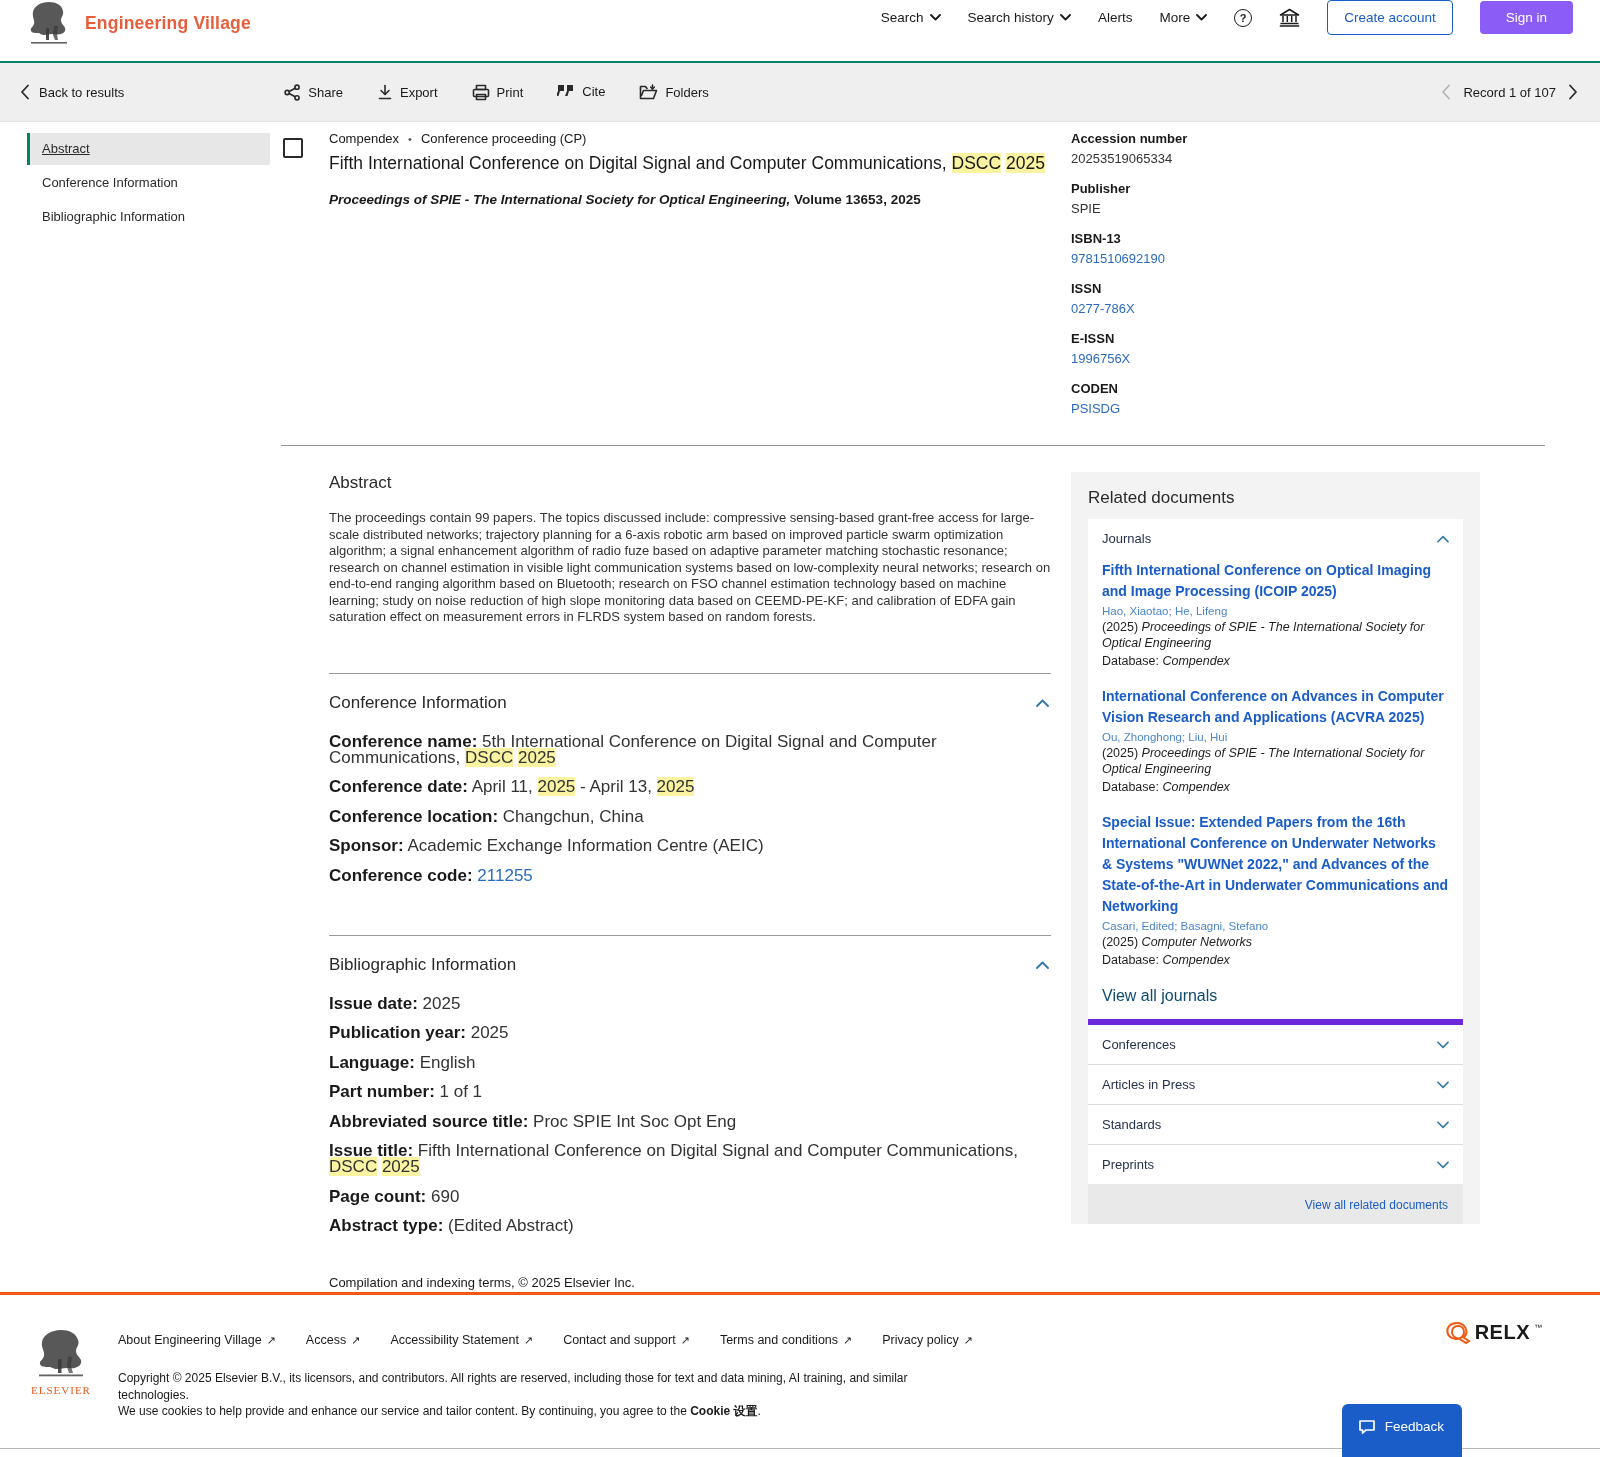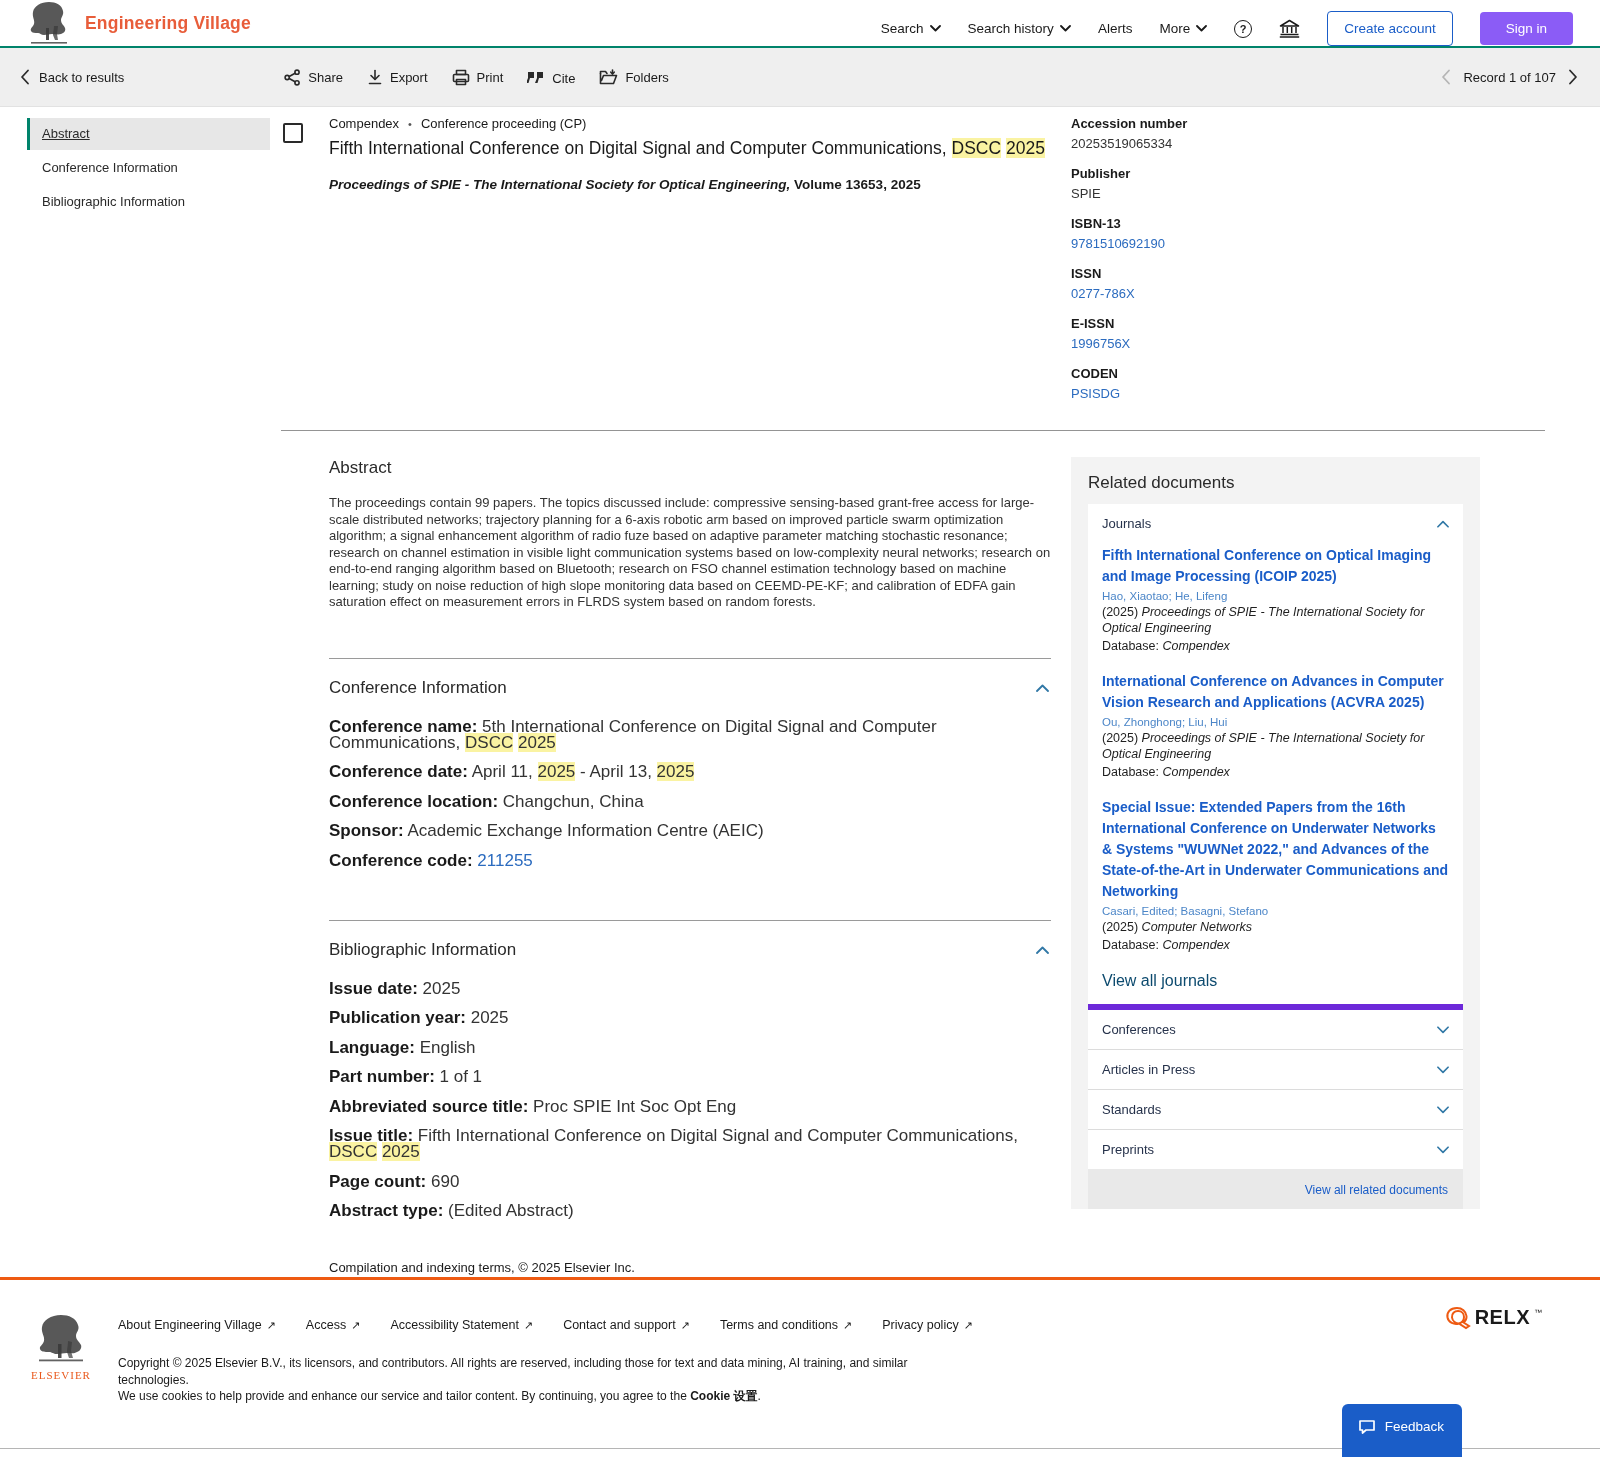--- a/index.html
+++ b/index.html
@@ -1,35 +1,35 @@
 <!DOCTYPE html>
 <html><head>
 <meta charset="utf-8">
 <style>
   * { margin:0; padding:0; box-sizing:border-box; }
   html,body { background:#fff; }
   body { font-family:"Liberation Sans", sans-serif; color:#1a1a1a; }
   .page { position:relative; width:1600px; height:1457px; background:#fff; overflow:hidden; }
 
   
-  .header { height:48px; display:flex; align-items:flex-end; padding:0 27px; border-bottom:2px solid #00836b; background:#fff; }
+  .header { height:63px; display:flex; align-items:flex-start; padding:0 27px; border-bottom:2px solid #00836b; background:#fff; }
   .brand { display:flex; align-items:center; gap:14px; }
   .brand-word { font-size:17.5px; font-weight:600; color:#e85d3a; letter-spacing:.2px; }
   .topnav { margin-left:auto; display:flex; align-items:center; gap:27px; font-size:13.5px; }
   .topnav-item { display:flex; align-items:center; gap:6px; cursor:pointer; color:#1a1a1a; }
   .chev { width:11px; height:7px; }
   .chev polyline, .chev-lg polyline { fill:none; stroke:#1a1a1a; stroke-width:1.8; stroke-linecap:round; stroke-linejoin:round; }
   .help-circle { width:18px; height:18px; border:1.4px solid #1a1a1a; border-radius:50%; display:flex; align-items:center; justify-content:center; font-size:11px; font-weight:700; }
   .btn-outline { border:1px solid #1a5dc8; color:#1a5dc8; background:#fff; border-radius:4px; font-size:13.5px; padding:9px 16px; cursor:pointer; font-family:inherit; }
   .btn-solid { border:none; color:#fff; background:#8b5cf6; border-radius:4px; font-size:13.5px; padding:9px 26px; cursor:pointer; font-family:Liberation Sans, sans-serif; }
 
   
   .toolbar { height:59px; background:#efefef; display:flex; align-items:center; padding:0 22px 0 20px; font-size:13px; border-bottom:1px solid #e2e2e2; }
   .back-link { display:flex; align-items:center; gap:9px; cursor:pointer; }
-  .tools { display:flex; align-items:flex-end; gap:24px; margin-left:160px; }
+  .tools { display:flex; align-items:flex-start; gap:34px; margin-left:160px; }
   .tool { display:flex; align-items:center; gap:7px; cursor:pointer; }
   .tool svg { display:block; }
   .ticon { stroke:#2a2a2a; fill:none; stroke-width:1.6; stroke-linecap:round; stroke-linejoin:round; }
   .record-nav { margin-left:auto; display:flex; align-items:center; gap:12px; }
   .rn-chev { width:10px; height:16px; cursor:pointer; }
   .rn-chev polyline { fill:none; stroke-width:1.8; stroke-linecap:round; stroke-linejoin:round; }
 
   
   .content { position:relative; display:flex; padding:9px 0 0 27px; height:1170px; background:#fff; }
   .main-divider { position:absolute; top:323px; left:281px; width:1264px; border-top:1px solid #949494; }

